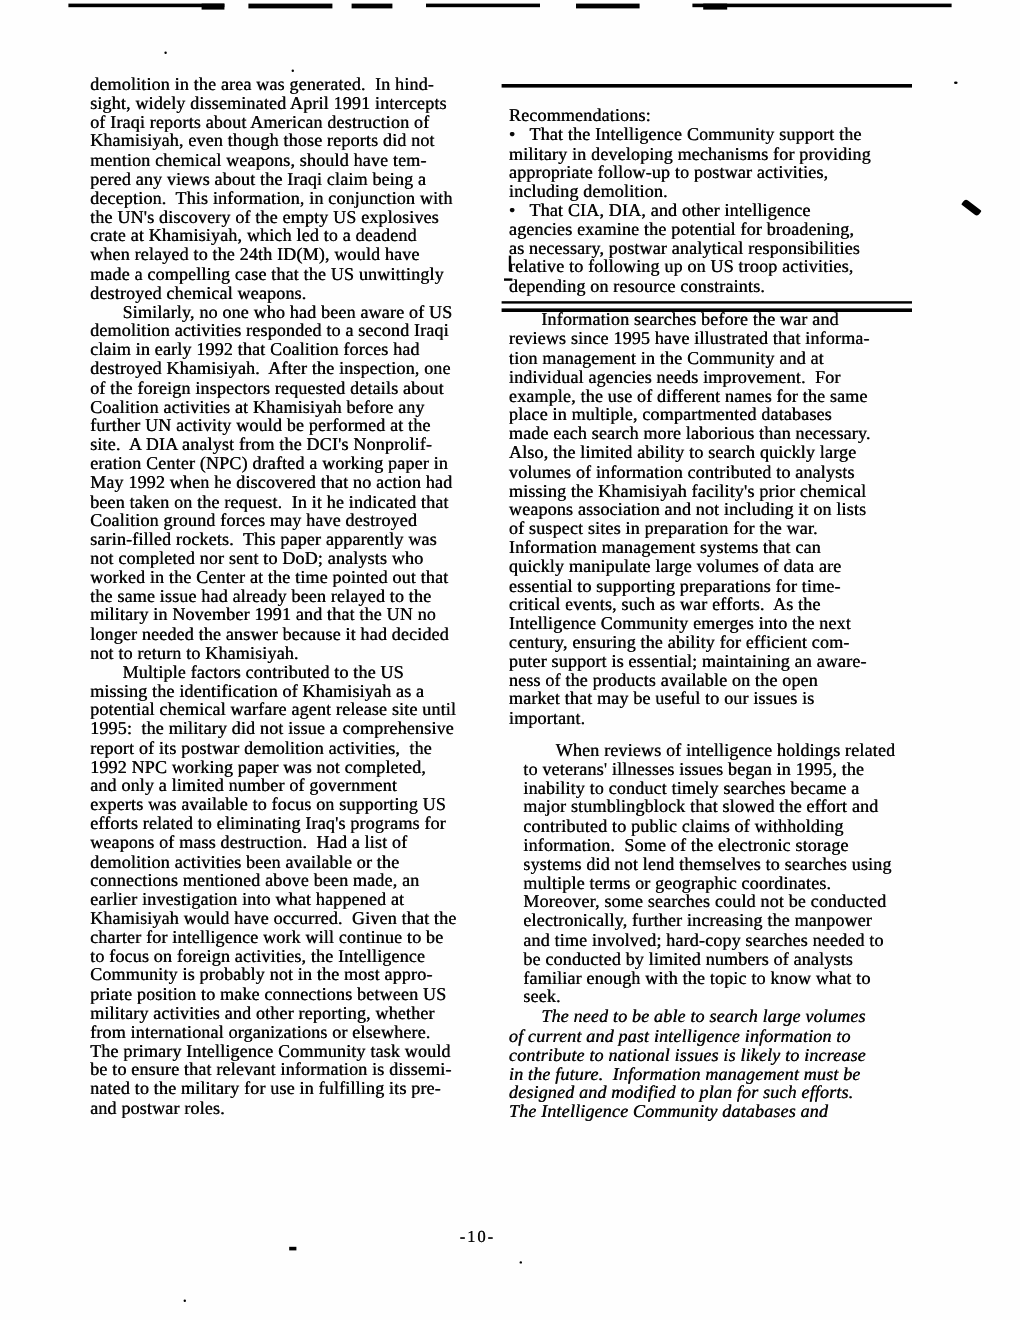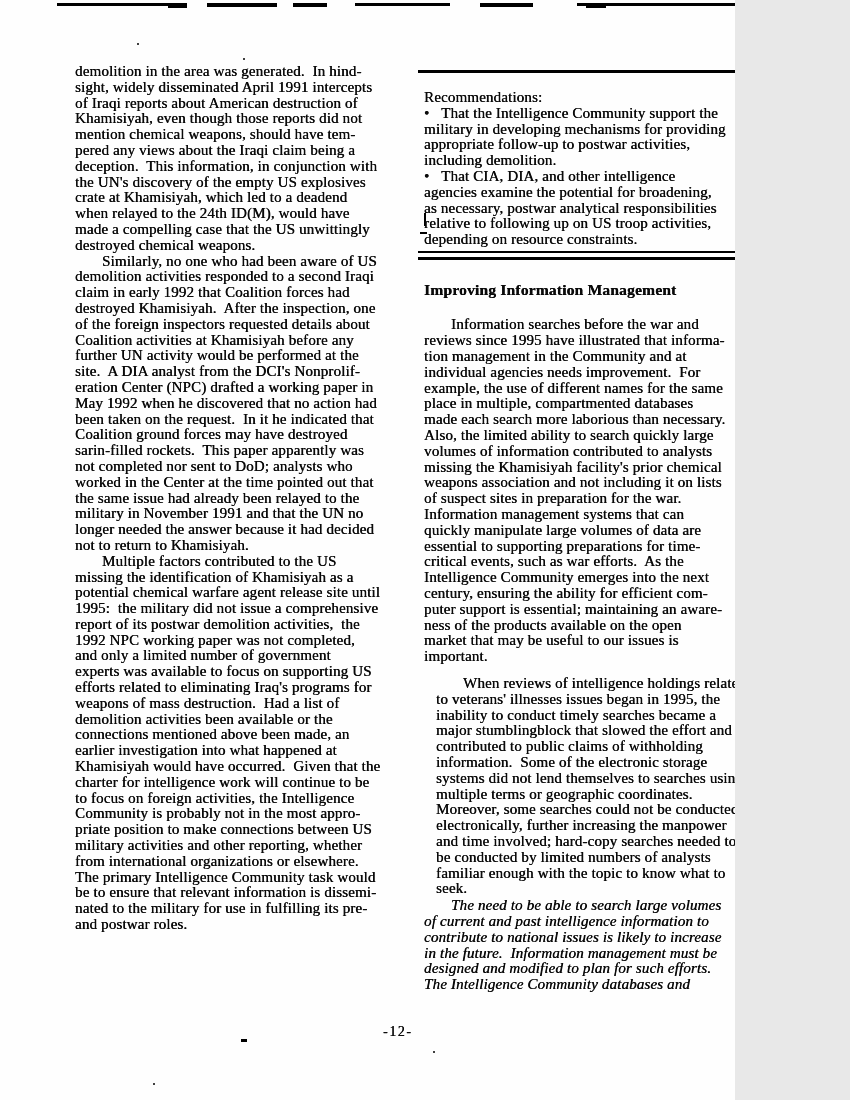--- a/index.html
+++ b/index.html
@@ -1,18 +1,18 @@
 <!DOCTYPE html>
 <html><head>
 <meta charset="utf-8">
 <style>
   html,body{margin:0;padding:0;background:#e8e8e8;}
   .page{
     position:relative;
-    width:735px;height:1100px;
+    width:850px;height:1100px;
     background:#fefefe;
     overflow:hidden;
     font-family:"Liberation Serif","DejaVu Serif",serif;
     color:#0a0a0a;
   }
   
   .txt{
     font-size:15px;
     line-height:15.8px;
     white-space:pre;
@@ -146,21 +146,20 @@
 including demolition.
 •&nbsp;&nbsp;&nbsp;That CIA, DIA, and other intelligence
 agencies examine the potential for broadening,
 as necessary, postwar analytical responsibilities
 relative to following up on US troop activities,
 depending on resource constraints.</p>
       <div class="rule-bot1"></div>
       <div class="rule-bot2"></div>
     </div>
 
-    <h2 class="section-heading">Improving Information Management</h2>
 
     <p class="txt para indent" style="margin-top:0;">Information searches before the war and
 reviews since 1995 have illustrated that informa-
 tion management in the Community and at
 individual agencies needs improvement.  For
 example, the use of different names for the same
 place in multiple, compartmented databases
 made each search more laborious than necessary.
 Also, the limited ability to search quickly large
 volumes of information contributed to analysts
@@ -192,15 +191,15 @@
 familiar enough with the topic to know what to
 seek.</p>
     <p class="txt para indent" style="margin-top:1px;font-style:italic;">The need to be able to search large volumes
 of current and past intelligence information to
 contribute to national issues is likely to increase
 in the future.  Information management must be
 designed and modified to plan for such efforts.
 The Intelligence Community databases and</p>
   </div>
 
-  <div class="footer-num">-12-</div>
+  <div class="footer-num">-10-</div>
 
 </div>
 
 </body></html>

